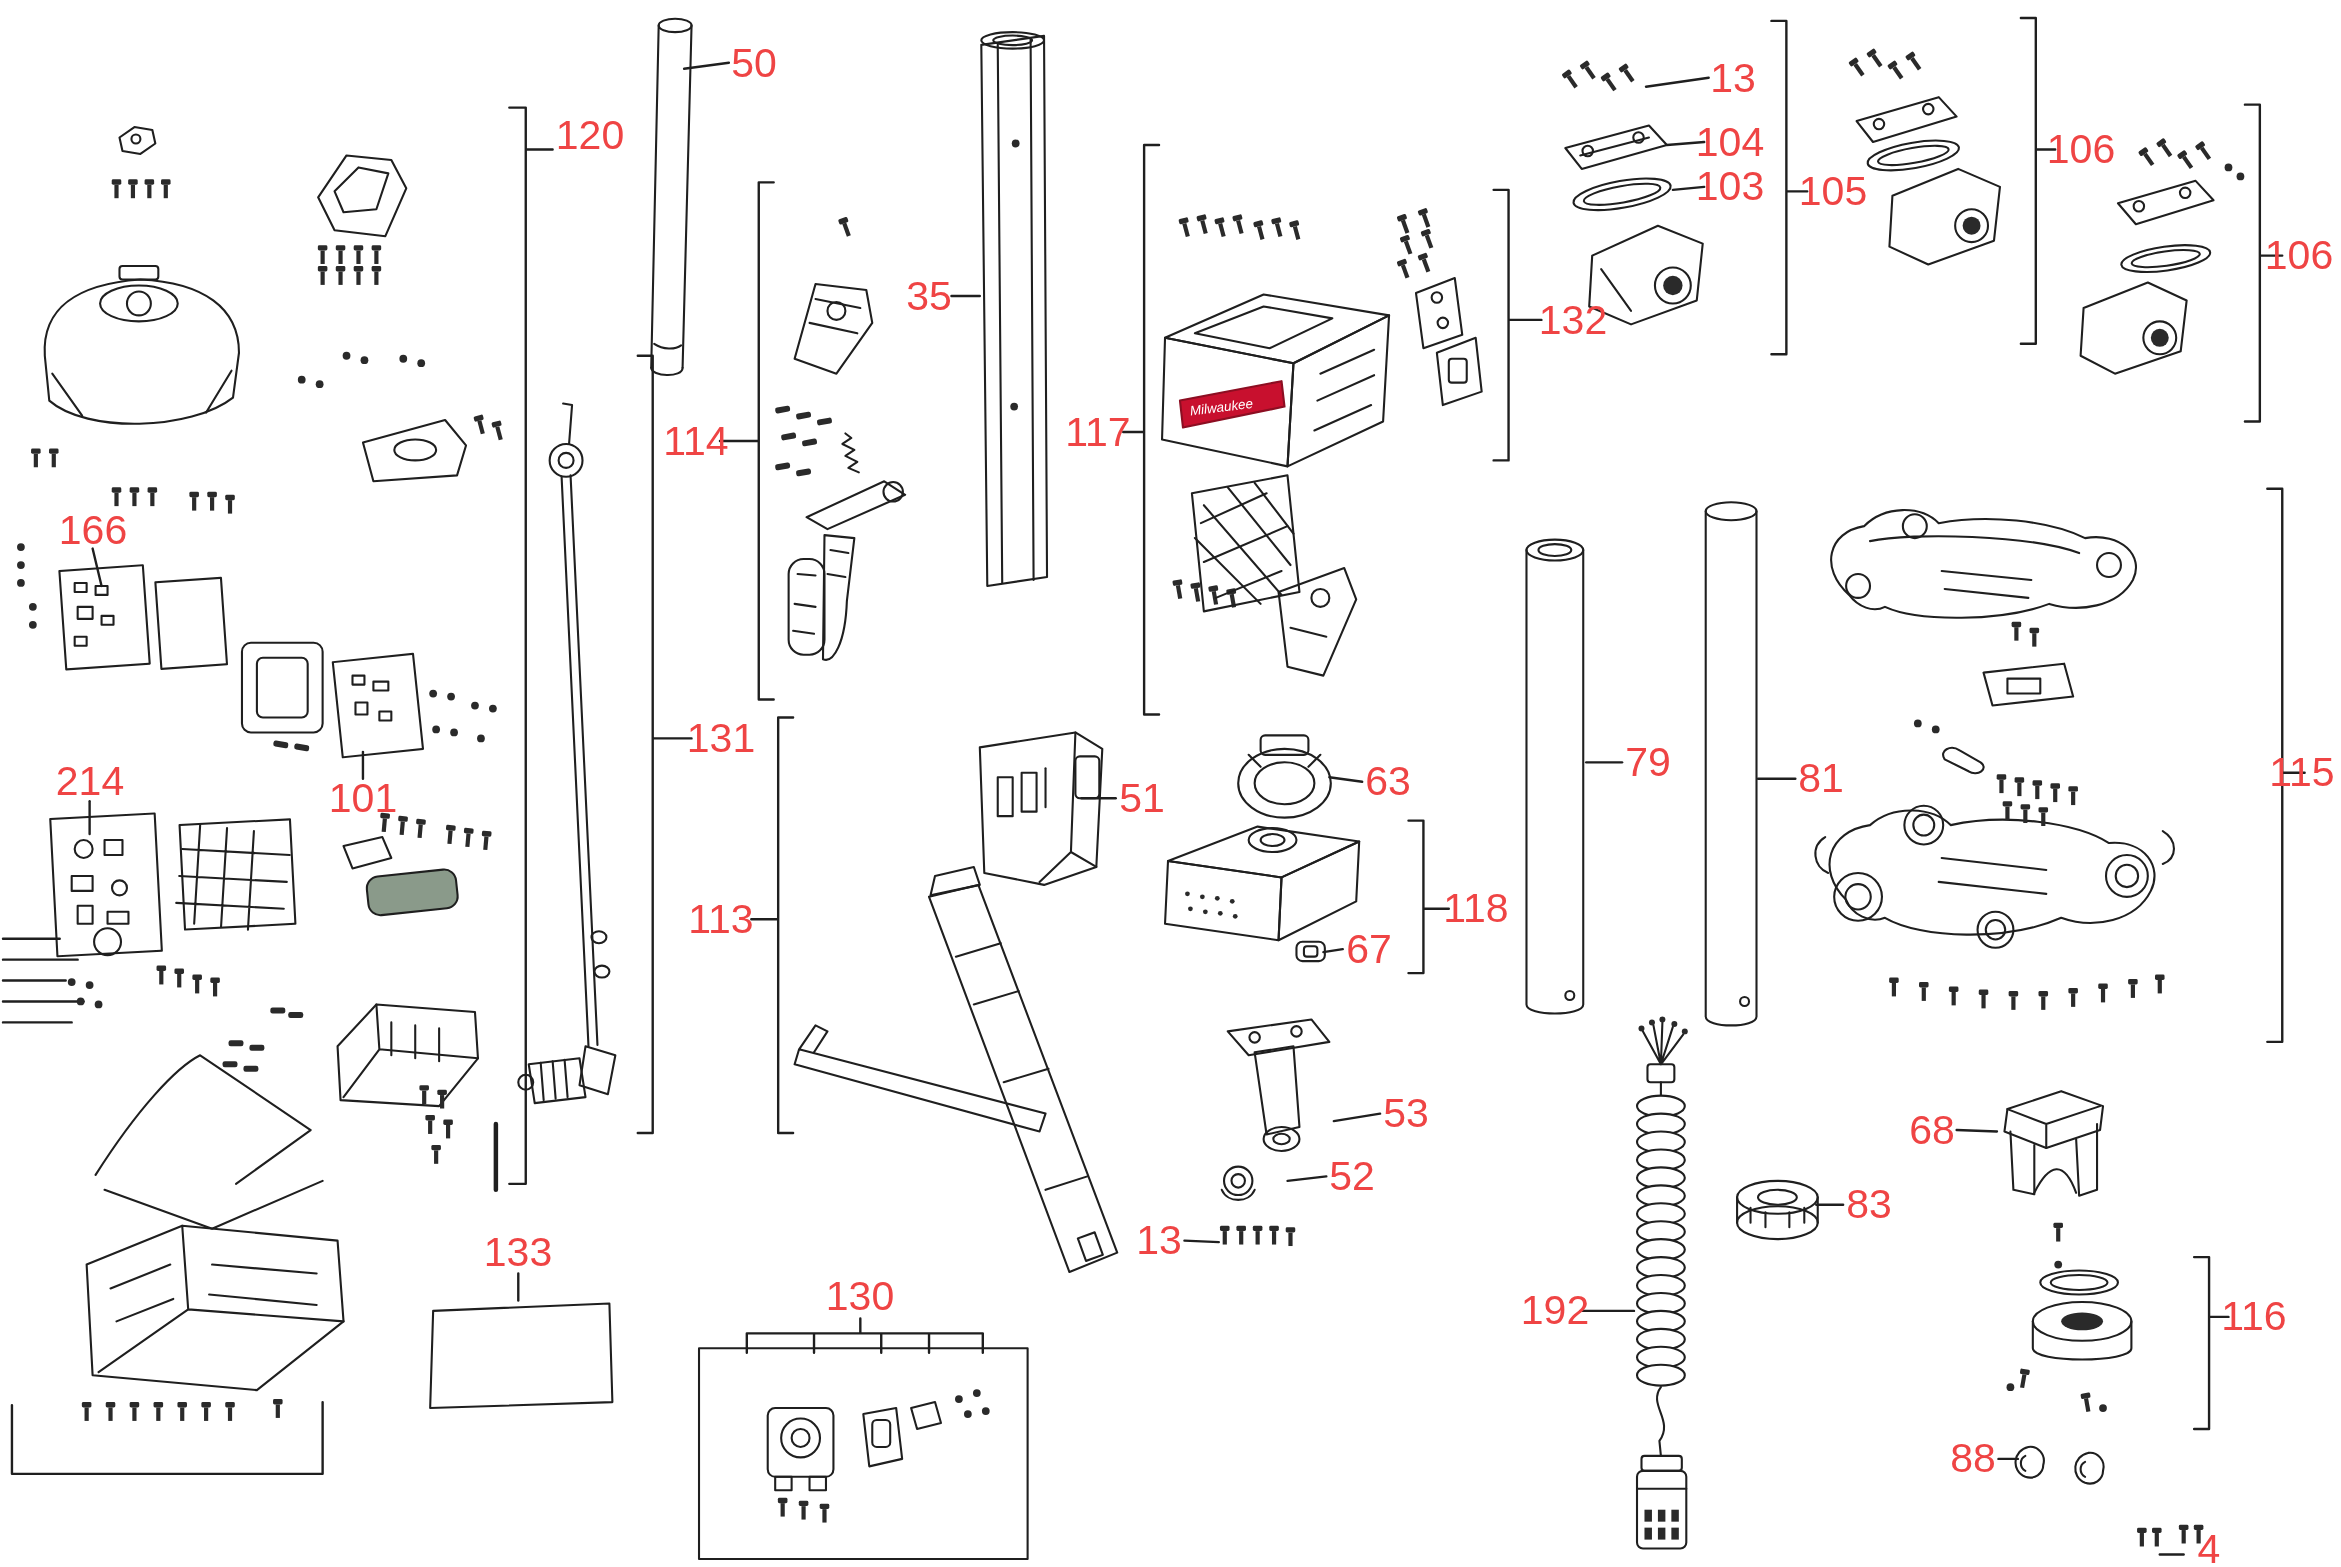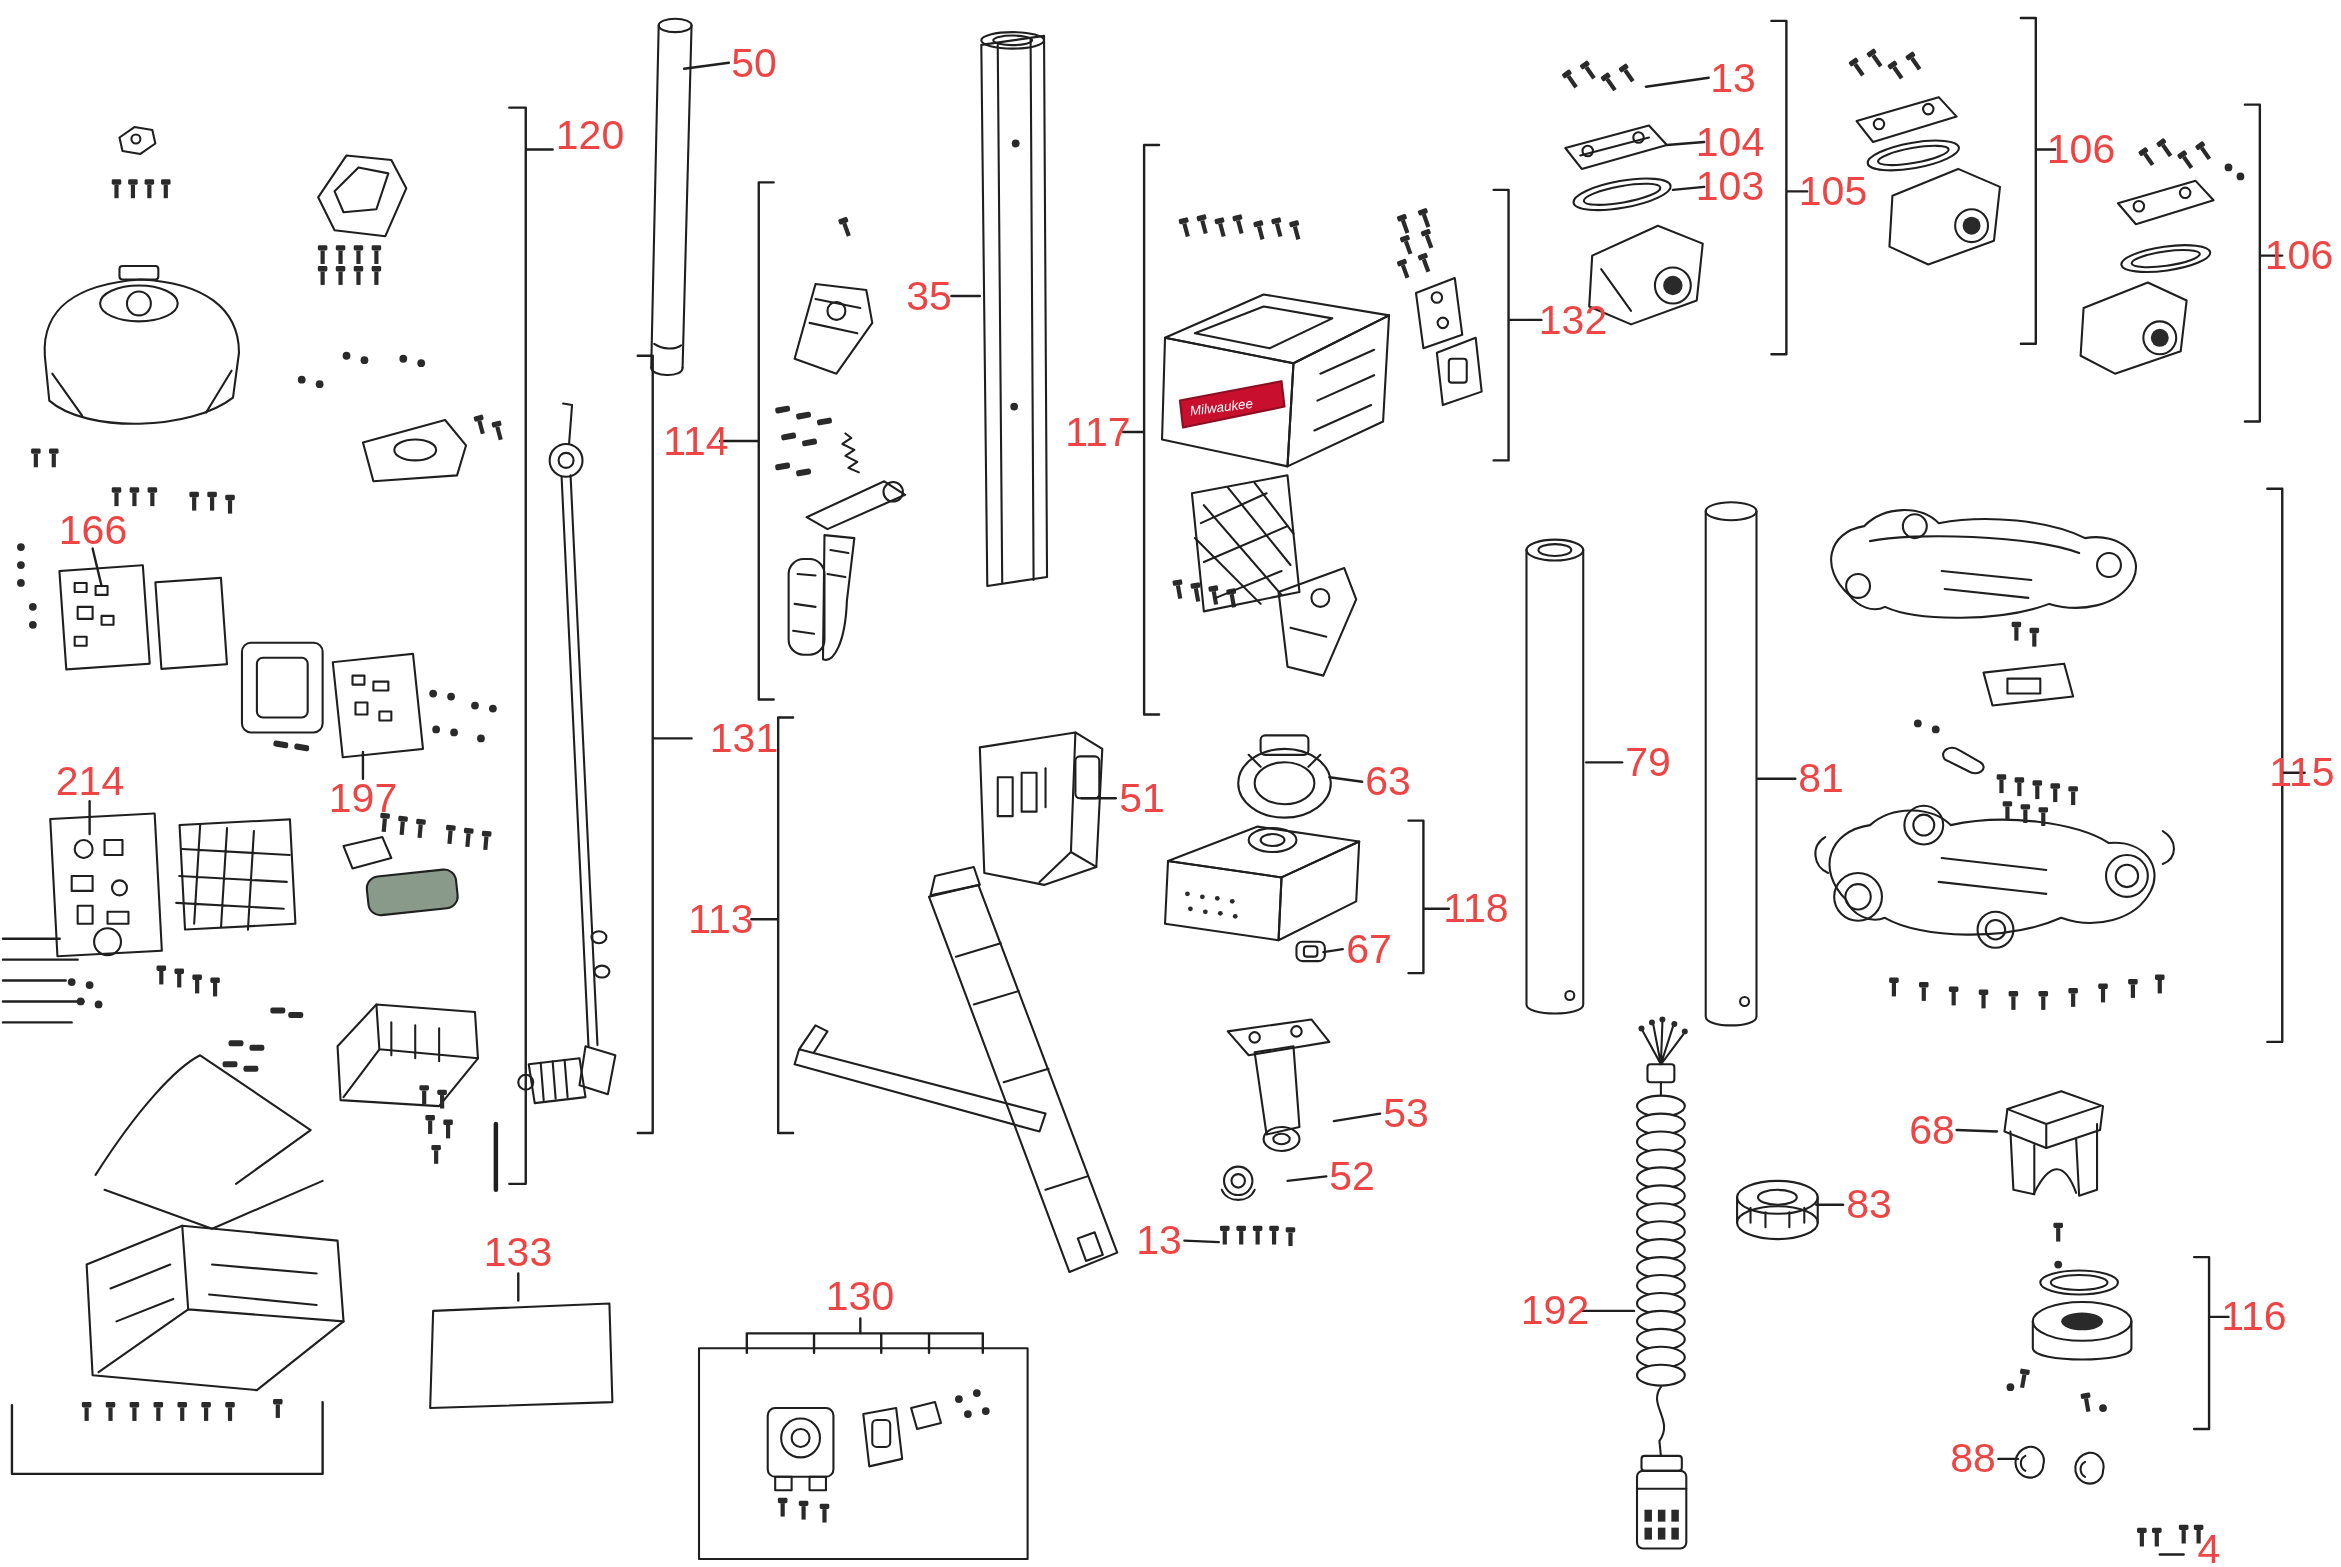--- a/index.html
+++ b/index.html
@@ -582,23 +582,23 @@
 <div class="callout" style="left:1733px;top:78px">13</div>
 <div class="callout" style="left:1730px;top:142px">104</div>
 <div class="callout" style="left:1730px;top:186px">103</div>
 <div class="callout" style="left:1833px;top:191px">105</div>
 <div class="callout" style="left:2081px;top:149px">106</div>
 <div class="callout" style="left:2299px;top:255px">106</div>
 <div class="callout" style="left:1573px;top:320px">132</div>
 <div class="callout" style="left:1098px;top:432px">117</div>
 <div class="callout" style="left:696px;top:441px">114</div>
 <div class="callout" style="left:93px;top:530px">166</div>
-<div class="callout" style="left:744px;top:738px">131</div>
+<div class="callout" style="left:721px;top:738px">131</div>
 <div class="callout" style="left:90px;top:781px">214</div>
-<div class="callout" style="left:363px;top:798px">197</div>
+<div class="callout" style="left:363px;top:798px">101</div>
 <div class="callout" style="left:1142px;top:798px">51</div>
 <div class="callout" style="left:1388px;top:781px">63</div>
 <div class="callout" style="left:1648px;top:762px">79</div>
 <div class="callout" style="left:1821px;top:778px">81</div>
 <div class="callout" style="left:2302px;top:772px">115</div>
 <div class="callout" style="left:721px;top:919px">113</div>
 <div class="callout" style="left:1476px;top:908px">118</div>
 <div class="callout" style="left:1369px;top:949px">67</div>
 <div class="callout" style="left:1406px;top:1113px">53</div>
 <div class="callout" style="left:1352px;top:1176px">52</div>

